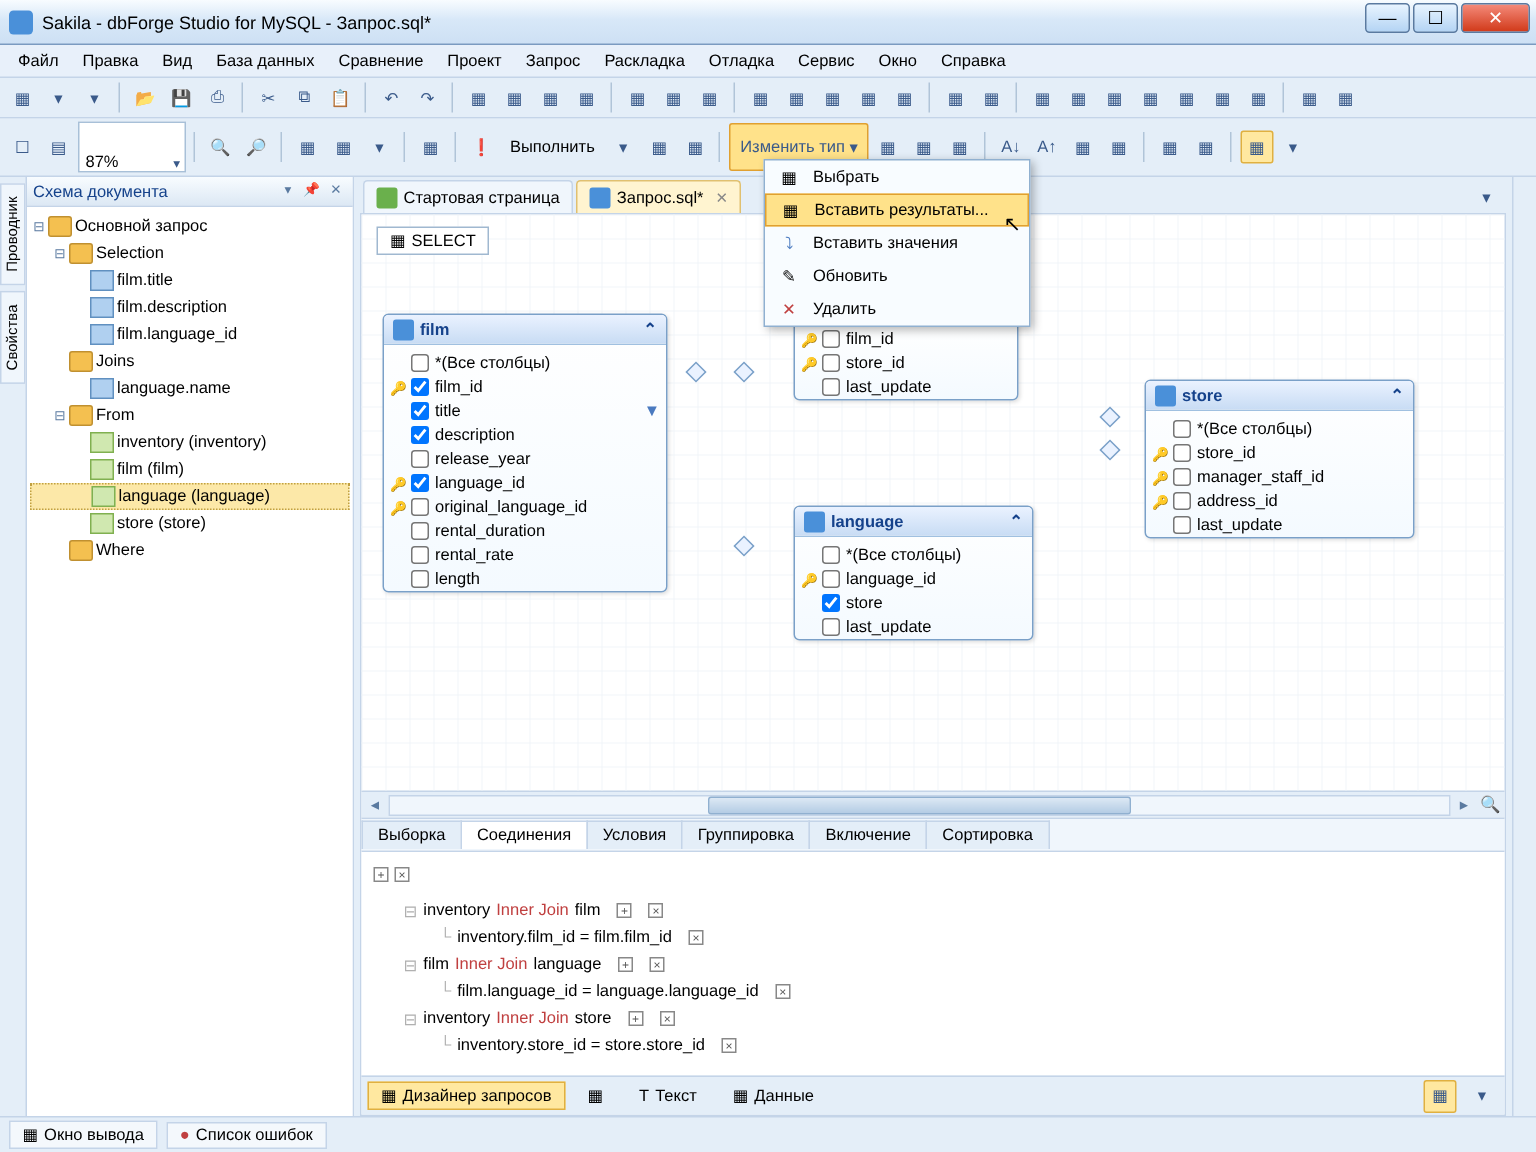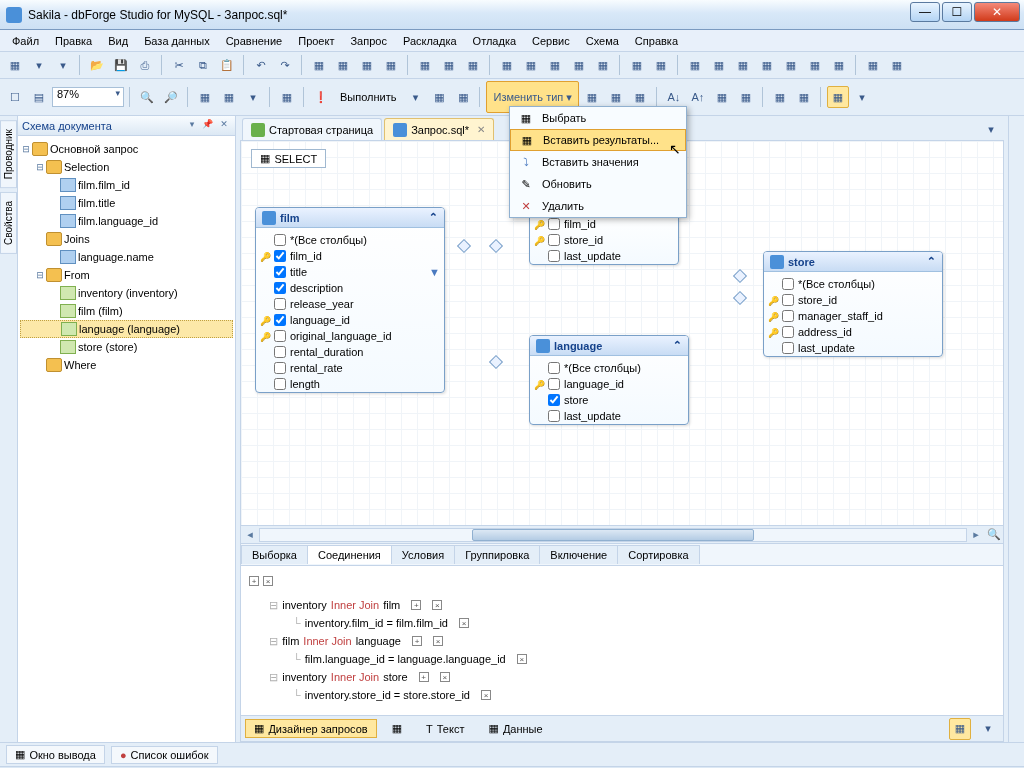--- a/index.html
+++ b/index.html
@@ -17,21 +17,21 @@
 
 
 .menubar { height:22px; background:#e8f0fa; display:flex; align-items:center; padding:0 4px; border-bottom:1px solid #c4d4e8; }
 .menubar span { padding:2px 8px; cursor:default; }
 
 
 .toolbar { background:#e4eef8; border-bottom:1px solid #c4d4e8; display:flex; align-items:center; padding:2px 4px; gap:2px; }
 .tbtn { width:22px; height:22px; border:1px solid transparent; border-radius:2px; display:flex; align-items:center; justify-content:center; font-size:11px; color:#3a5a8a; }
 .tsep { width:2px; height:20px; border-left:1px solid #b0c4d8; margin:0 3px; }
 .tbtn.highlight { background:#ffe28a; border:1px solid #e0a030; }
-.tcombo { height:20px; border:1px solid #a8c0d8; background:#fff; padding:0 18px 0 4px; display:flex; align-items:flex-start; position:relative; }
+.tcombo { height:34px; border:1px solid #a8c0d8; background:#fff; padding:0 18px 0 4px; display:flex; align-items:flex-end; position:relative; }
 .tcombo::after { content:"▾"; position:absolute; right:3px; font-size:9px; color:#3a5a8a; }
 
 
 .main { display:flex; height:626px; }
 .leftdock { width:18px; background:#e4eef8; border-right:1px solid #c4d4e8; display:flex; flex-direction:column; align-items:center; padding-top:4px; gap:4px; }
 .leftdock .vtab { writing-mode:vertical-rl; transform:rotate(180deg); padding:8px 2px; background:#f0f6fc; border:1px solid #c4d4e8; font-size:10px; }
 
 .sidepanel { width:218px; background:#f4f8fc; border-right:1px solid #c4d4e8; display:flex; flex-direction:column; }
 .panelhdr { height:20px; background:linear-gradient(#f8fcff,#dce8f4); border-bottom:1px solid #c4d4e8; display:flex; align-items:center; padding:0 4px; font-size:11px; color:#15428b; }
 .panelhdr .hgrow{flex:1}
@@ -115,21 +115,21 @@
   <span>Файл</span>
   <span>Правка</span>
   <span>Вид</span>
   <span>База данных</span>
   <span>Сравнение</span>
   <span>Проект</span>
   <span>Запрос</span>
   <span>Раскладка</span>
   <span>Отладка</span>
   <span>Сервис</span>
-  <span>Схема</span>
+  <span>Окно</span>
   <span>Справка</span>
 </div>
 
 <div class="toolbar">
   <div class="tbtn">▦</div>
   <div class="tbtn">▾</div>
   <div class="tbtn">▾</div>
   <div class="tsep"></div>
   <div class="tbtn" style="color:#c09030;">📂</div>
   <div class="tbtn" style="color:#4a7ac0;">💾</div>
@@ -234,25 +234,25 @@
           <span class="ti folder"></span>
           <span>Основной запрос</span>
         </div>
       <div class="trow" style="padding-left:14px;">
           <span class="tg">⊟</span>
           <span class="ti folder"></span>
           <span>Selection</span>
         </div>
       <div class="trow" style="padding-left:40px;">
           <span class="ti col"></span>
-          <span>film.film_id</span>
+          <span>film.title</span>
         </div>
       <div class="trow" style="padding-left:40px;">
           <span class="ti col"></span>
-          <span>film.title</span>
+          <span>film.description</span>
         </div>
       <div class="trow" style="padding-left:40px;">
           <span class="ti col"></span>
           <span>film.language_id</span>
         </div>
       <div class="trow" style="padding-left:14px;">
           <span class="tg">&nbsp;</span>
           <span class="ti folder"></span>
           <span>Joins</span>
         </div>

